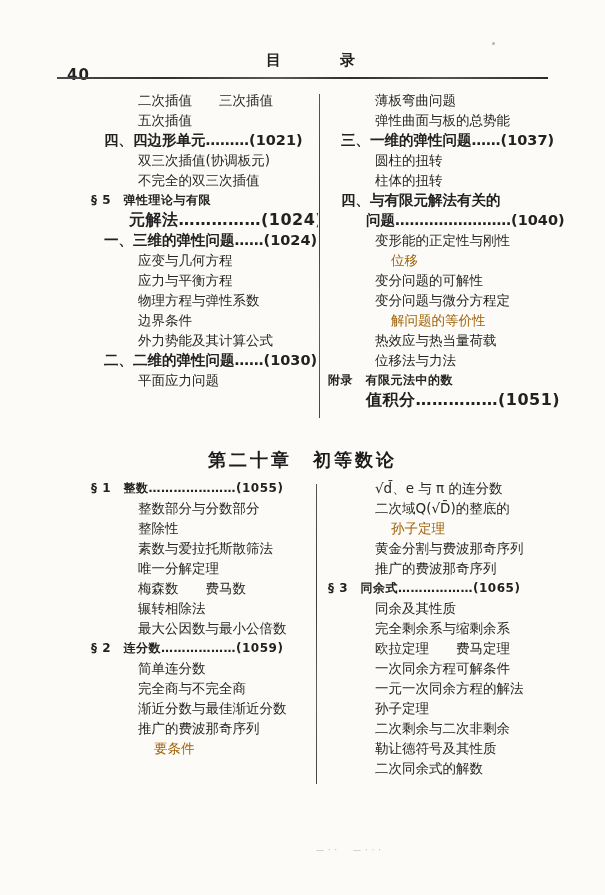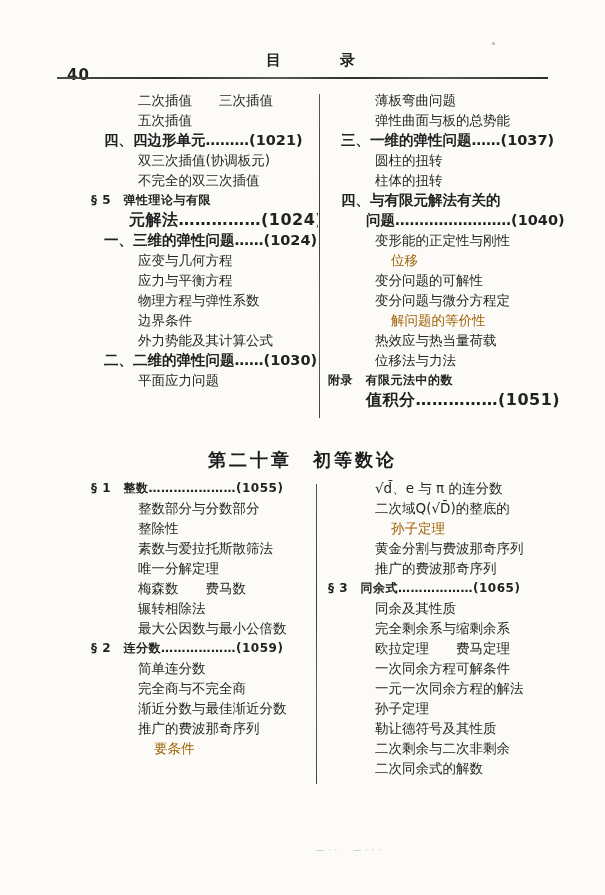--- a/index.html
+++ b/index.html
@@ -113,21 +113,21 @@
         <div class="row itemcont">孙子定理</div>
         <div class="row item">黄金分割与费波那奇序列</div>
         <div class="row item">推广的费波那奇序列</div>
         <div class="row sec">§ 3　同余式………………(1065)</div>
         <div class="row item">同余及其性质</div>
         <div class="row item">完全剩余系与缩剩余系</div>
         <div class="row item">欧拉定理　　费马定理</div>
         <div class="row item">一次同余方程可解条件</div>
         <div class="row item">一元一次同余方程的解法</div>
         <div class="row item">孙子定理</div>
+        <div class="row item">二次剩余与二次非剩余</div>
         <div class="row item">勒让德符号及其性质</div>
-        <div class="row item">二次剩余与二次非剩余</div>
         <div class="row item">二次同余式的解数</div>
       </div>
   </section>
 
   <div class="smudge">—··　—···</div>
 
 </div>
 
 </body></html>

